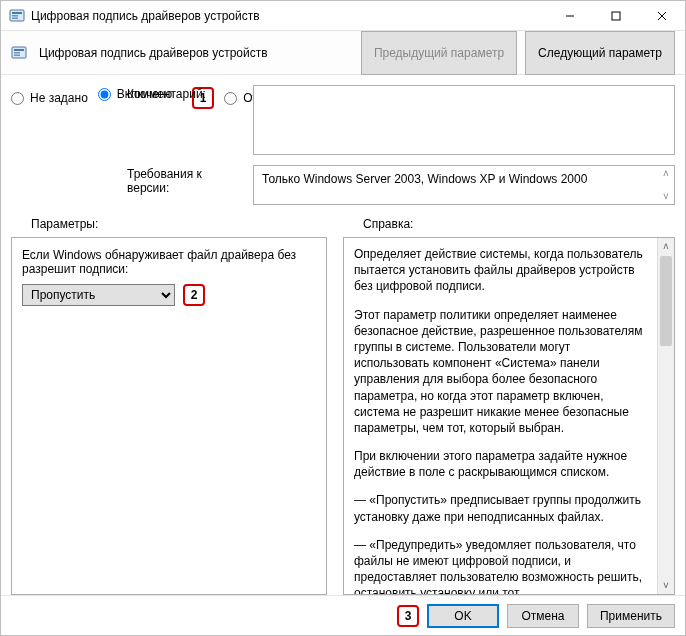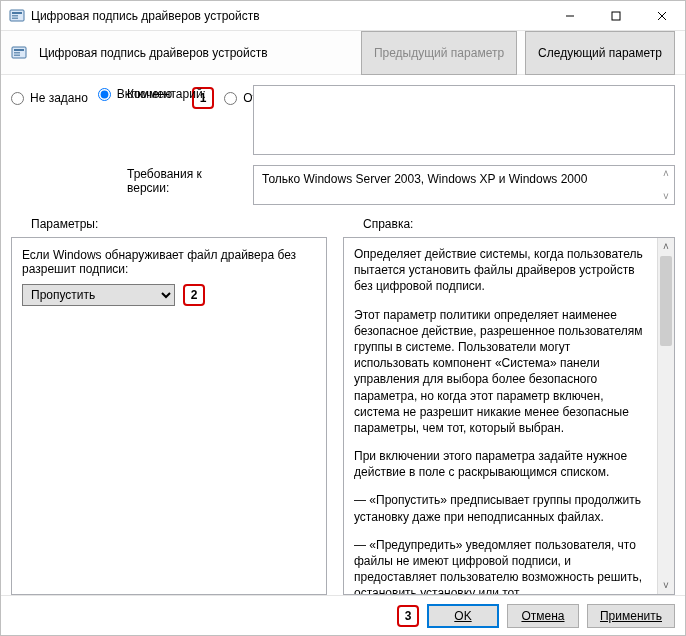--- a/index.html
+++ b/index.html
@@ -53,21 +53,21 @@
     font:inherit; padding:0 4px; width:153px;
   }
   .help-body { flex:1; overflow-y:auto; padding:8px 10px; font-size:12px; line-height:1.35; }
   .help-body p { margin:0 0 12px 0; }
   .help-scroll { width:17px; background:#f0f0f0; border-left:1px solid #dcdcdc; position:relative;}
   .help-scroll .arrow { position:absolute; left:0; width:100%; height:17px; display:flex; align-items:center; justify-content:center; color:#606060; font-size:10px; background:#f0f0f0;}
   .help-scroll .arrow.up{top:0;}
   .help-scroll .arrow.down{bottom:0;}
   .help-scroll .thumb{ position:absolute; left:2px; right:2px; top:18px; height:90px; background:#cdcdcd; border-radius:2px;}
   .footer { height:40px; display:flex; align-items:center; justify-content:flex-end; gap:8px; padding:0 10px; border-top:1px solid #e5e5e5;}
-  .btn { height:24px; min-width:72px; border:1px solid #adadad; background:#e1e1e1; font:inherit; padding:0 12px;text-decoration:underline; }
+  .btn { height:24px; min-width:72px; border:1px solid #adadad; background:#e1e1e1; font:inherit; padding:0 12px; }
   .btn.primary { border:1px solid #0078d7; box-shadow:0 0 0 1px #0078d7 inset;}
   .callout {
     display:inline-flex; align-items:center; justify-content:center;
     min-width:22px; height:22px; padding:0 4px;
     border:2.5px solid #d40000; border-radius:4px; background:#fff;
     color:#000; font-weight:600; font-size:12px;
   }
   .row-with-callout { display:flex; align-items:center; gap:8px; margin-top:8px;}
 </style>
 </head>

